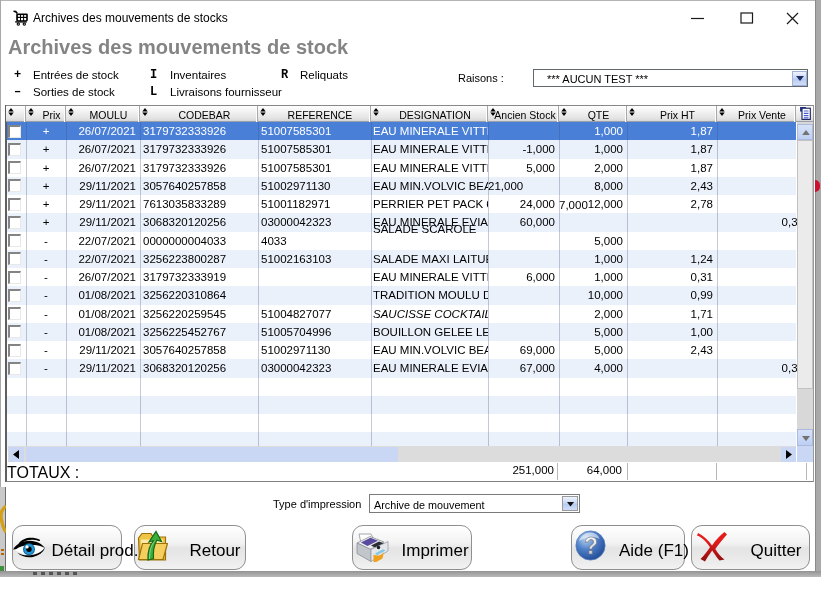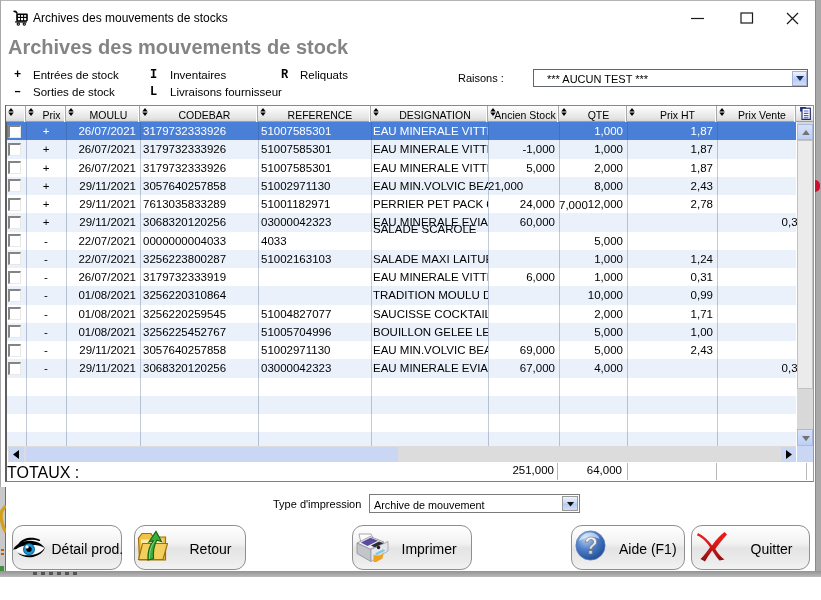--- a/index.html
+++ b/index.html
@@ -40,21 +40,21 @@
 .vsep{position:absolute;top:122px;height:324px;width:1px;background:rgba(58,78,118,0.30)}
 
 .sbtn{position:absolute;background:linear-gradient(to bottom,#d7e2f8,#bccff4);border:1px solid #aab9dd}
 
 .tsep{position:absolute;top:463px;height:17px;width:1px;background:#b8b8b8}
 .tt{position:absolute;top:464px;font-size:11.5px;color:#000}
 
 .bigbtn{position:absolute;top:525px;height:44.5px;border:1.2px solid #8f8f8f;border-radius:11px;
 background:linear-gradient(to bottom,#ffffff,#f2f2f2 40%,#e4e4e4 52%,#ebebeb 80%,#f2f2f2);
 box-shadow:inset 0 1px 0 #fff}
-.blab{position:absolute;font-size:14px;color:#000;top:541px}
+.blab{position:absolute;font-size:17px;color:#000;top:541px}
 </style></head><body>
 <div id="topline"></div>
 <div id="leftline"></div>
 
 <svg class="abs" style="left:12px;top:9px" width="17" height="17" viewBox="0 0 17 17">
 <path d="M1.5 2.2 l2.2 0.4 l1.6 1.9" fill="none" stroke="#000" stroke-width="1.6"></path>
 <rect x="4.2" y="4.6" width="11.6" height="7.6" rx="1.2" fill="#000"></rect>
 <rect x="5.9" y="6.1" width="2.1" height="1.7" fill="#fff"></rect>
 <rect x="9.0" y="6.1" width="2.1" height="1.7" fill="#fff"></rect>
 <rect x="12.1" y="6.1" width="2.1" height="1.7" fill="#fff"></rect>
@@ -266,21 +266,21 @@
 <span class="ct" style="left:261px;width:110px;top:302px;color:#000000;">51000167296</span>
 <span class="ct" style="left:373px;width:115px;top:286.25px;color:#000000;">TRADITION MOULU DO</span>
 <span class="ct" style="left:559px;width:64px;top:286.25px;color:#000000;text-align:right">10,000</span>
 <span class="ct" style="left:627px;width:86px;top:286.25px;color:#000000;text-align:right">0,99</span>
 <div class="rowbg" style="top:304.50px;background:#ffffff"></div>
 <div class="cb" style="left:8px;top:307.00px"></div>
 <span class="ct" style="left:26px;width:40px;top:304.50px;color:#000000;text-align:center">-</span>
 <span class="ct" style="left:66px;width:70px;top:304.50px;color:#000000;text-align:right">01/08/2021</span>
 <span class="ct" style="left:143px;width:115px;top:304.50px;color:#000000;">3256220259545</span>
 <span class="ct" style="left:261px;width:110px;top:304.50px;color:#000000;">51004827077</span>
-<span class="ct" style="left:373px;width:115px;top:304.50px;color:#000000;">SAUCISSE COCKTAIL</span>
+<span class="ct" style="left:373px;width:115px;top:304.50px;color:#000000;font-style:italic;">SAUCISSE COCKTAIL</span>
 <span class="ct" style="left:559px;width:64px;top:304.50px;color:#000000;text-align:right">2,000</span>
 <span class="ct" style="left:627px;width:86px;top:304.50px;color:#000000;text-align:right">1,71</span>
 <div class="rowbg" style="top:322.75px;background:#ebf1fb"></div>
 <div class="cb" style="left:8px;top:325.25px"></div>
 <span class="ct" style="left:26px;width:40px;top:322.75px;color:#000000;text-align:center">-</span>
 <span class="ct" style="left:66px;width:70px;top:322.75px;color:#000000;text-align:right">01/08/2021</span>
 <span class="ct" style="left:143px;width:115px;top:322.75px;color:#000000;">3256225452767</span>
 <span class="ct" style="left:261px;width:110px;top:322.75px;color:#000000;">51005704996</span>
 <span class="ct" style="left:373px;width:115px;top:322.75px;color:#000000;">BOUILLON GELEE LEG</span>
 <span class="ct" style="left:559px;width:64px;top:322.75px;color:#000000;text-align:right">5,000</span>

